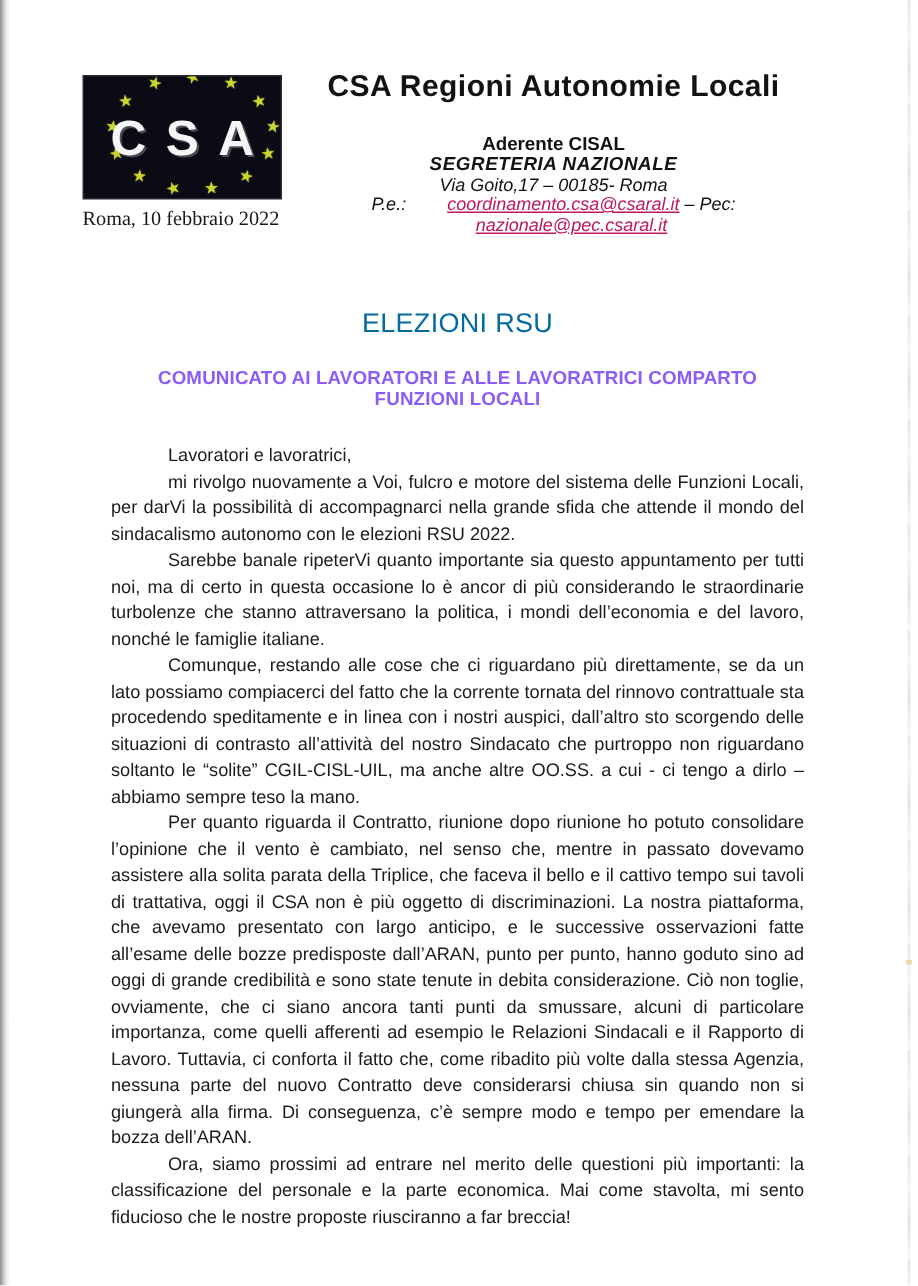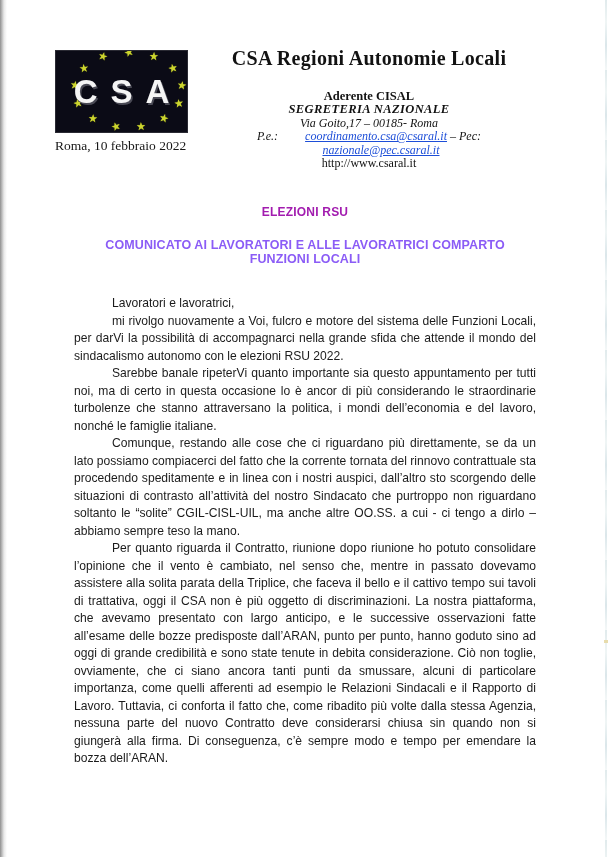--- a/index.html
+++ b/index.html
@@ -52,41 +52,41 @@
   }
   .date-line{
     position:absolute;left:55px;top:138px;
     font-family:"Liberation Serif", serif;
     font-size:13.5px;color:#171717;
   }
   
   .header-block{
     position:absolute;left:190px;top:46px;width:358px;
     text-align:center;
-    font-family:Liberation Serif, serif;
+    font-family:Liberation Sans, sans-serif;
     color:#121212;
   }
   .org-name{
     font-size:20px;font-weight:bold;letter-spacing:.3px;
     line-height:24px;margin:0;
   }
   .hline{font-size:12px;line-height:13.5px;}
   .affiliation{font-weight:bold;font-size:12.5px;line-height:14px;margin-top:19px;}
   .secretariat{font-weight:bold;font-style:italic;font-size:12.5px;letter-spacing:.4px;}
   .address,.phone-fax{font-style:italic;}
   .contact-line{font-style:italic;}
-  .contact-line a{color:#1d4ed8;text-decoration:underline;margin-left:24px;}
+  .contact-line a{color:#be185d;text-decoration:underline;margin-left:24px;}
   .website{font-style:normal;}
   
   .doc-titles{
     position:absolute;left:74px;top:205px;width:462px;
     text-align:center;
   }
   .doc-title{
-    font-weight:bold;font-size:12px;letter-spacing:.2px;color:#a21caf;
+    font-weight:normal;font-size:18px;letter-spacing:.2px;color:#0369a1;
     margin:0;
   }
   .doc-subtitle{
     font-weight:bold;font-size:12.5px;letter-spacing:.1px;color:#8b5cf6;
     margin:19px 0 0 0;
   }
   .letter-body{
     position:absolute;left:74px;top:295px;width:462px;
     font-size:12.1px;line-height:17.5px;color:#1b1b1b;
   }
@@ -127,29 +127,29 @@
   <div class="date-line">Roma, 10 febbraio 2022</div>
 
   <div class="header-block">
     <div class="org-name">CSA Regioni Autonomie Locali</div>
     <div class="hline affiliation">Aderente CISAL</div>
     <div class="hline secretariat">SEGRETERIA NAZIONALE</div>
     <div class="hline address">Via Goito,17 – 00185- Roma</div>
     <div class="hline contact-line">
       <span>P.e.: </span><a href="#">coordinamento.csa@csaral.it</a><span> – Pec: </span><a href="#">nazionale@pec.csaral.it</a>
     </div>
-    <div class="hline website">http://www.csaral.it</div>
   </div>
 
   <div class="doc-titles">
     <div class="doc-title">ELEZIONI RSU</div>
     <div class="doc-subtitle">COMUNICATO AI LAVORATORI E ALLE LAVORATRICI COMPARTO FUNZIONI LOCALI</div>
   </div>
 
   <div class="letter-body">
     <p>Lavoratori e lavoratrici,</p>
     <p>mi rivolgo nuovamente a Voi, fulcro e motore del sistema delle Funzioni Locali, per darVi la possibilità di accompagnarci nella grande sfida che attende il mondo del sindacalismo autonomo con le elezioni RSU 2022.</p>
     <p>Sarebbe banale ripeterVi quanto importante sia questo appuntamento per tutti noi, ma di certo in questa occasione lo è ancor di più considerando le straordinarie turbolenze che stanno attraversano la politica, i mondi dell’economia e del lavoro, nonché le famiglie italiane.</p>
     <p>Comunque, restando alle cose che ci riguardano più direttamente, se da un lato possiamo compiacerci del fatto che la corrente tornata del rinnovo contrattuale sta procedendo speditamente e in linea con i nostri auspici, dall’altro sto scorgendo delle situazioni di contrasto all’attività del nostro Sindacato che purtroppo non riguardano soltanto le “solite” CGIL-CISL-UIL, ma anche altre OO.SS. a cui - ci tengo a dirlo – abbiamo sempre teso la mano.</p>
     <p>Per quanto riguarda il Contratto, riunione dopo riunione ho potuto consolidare l’opinione che il vento è cambiato, nel senso che, mentre in passato dovevamo assistere alla solita parata della Triplice, che faceva il bello e il cattivo tempo sui tavoli di trattativa, oggi il CSA non è più oggetto di discriminazioni. La nostra piattaforma, che avevamo presentato con largo anticipo, e le successive osservazioni fatte all’esame delle bozze predisposte dall’ARAN, punto per punto, hanno goduto sino ad oggi di grande credibilità e sono state tenute in debita considerazione. Ciò non toglie, ovviamente, che ci siano ancora tanti punti da smussare, alcuni di particolare importanza, come quelli afferenti ad esempio le Relazioni Sindacali e il Rapporto di Lavoro. Tuttavia, ci conforta il fatto che, come ribadito più volte dalla stessa Agenzia, nessuna parte del nuovo Contratto deve considerarsi chiusa sin quando non si giungerà alla firma. Di conseguenza, c’è sempre modo e tempo per emendare la bozza dell’ARAN.</p>
+    <p>Ora, siamo prossimi ad entrare nel merito delle questioni più importanti: la classificazione del personale e la parte economica. Mai come stavolta, mi sento fiducioso che le nostre proposte riusciranno a far breccia!</p>
   </div>
 
 </div>
 
 </body></html>

